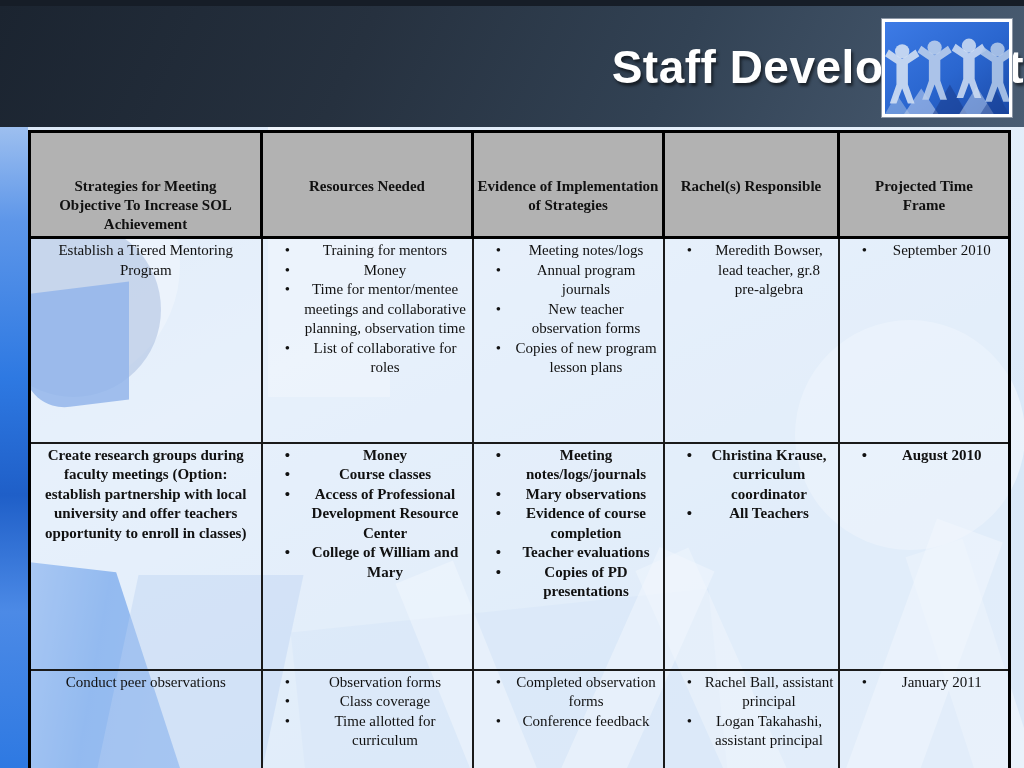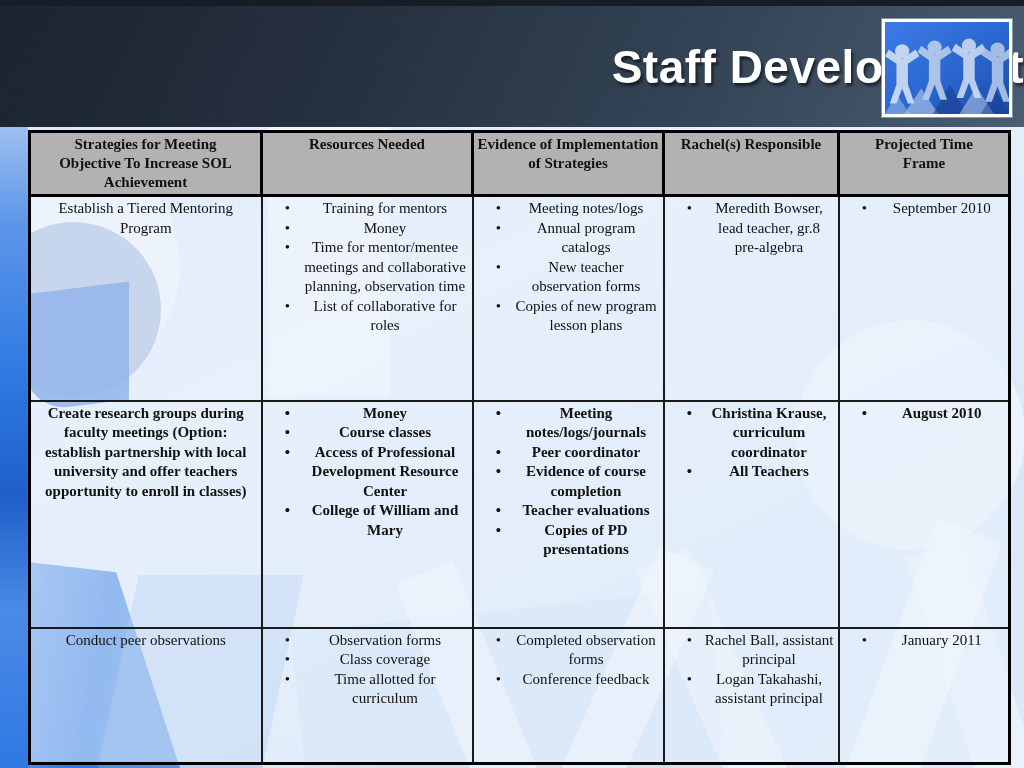--- a/index.html
+++ b/index.html
@@ -51,21 +51,21 @@
   table.grid{
     position:absolute;left:28px;top:130px;width:980px;height:632px;z-index:1;
     border-collapse:collapse;table-layout:fixed;
     border:3px solid #000;
   }
   table.grid th{
     border:3px solid #000;background:#b2b2b2;
     font-size:15px;font-weight:bold;text-align:center;vertical-align:top;
     padding:2px 3px;line-height:19px;
   }
-  table.grid th span{display:inline-block;}
+  table.grid th span{display:inline-block;margin-top:42px;}
   .hdr-w1 span{max-width:200px;}
   .hdr-w5 span{max-width:125px;}
   table.grid td{
     border:2px solid #1a1a1a;vertical-align:top;overflow:hidden;
     background:rgba(231,241,252,.55);
     font-size:15px;line-height:19.5px;padding:2px 4px;text-align:center;
   }
   td.strategy{padding:3px 7px;}
   td ul{margin:0;padding:0;list-style:none;}
   td li{display:grid;grid-template-columns:36px 1fr;}
@@ -152,21 +152,21 @@
             <ul>
           <li>Training for mentors</li>
           <li>Money</li>
           <li>Time for mentor/mentee meetings and collaborative planning, observation time</li>
           <li>List of collaborative for roles</li>
         </ul>
           </td>
         <td>
             <ul>
           <li>Meeting notes/logs</li>
-          <li>Annual program catalogs</li>
+          <li>Annual program journals</li>
           <li>New teacher observation forms</li>
           <li>Copies of new program lesson plans</li>
         </ul>
           </td>
         <td>
             <ul>
           <li>Meredith Bowser, lead teacher, gr.8 pre-algebra</li>
         </ul>
           </td>
         <td>
@@ -184,21 +184,21 @@
             <ul>
           <li>Money</li>
           <li>Course classes</li>
           <li>Access of Professional Development Resource Center</li>
           <li>College of William and Mary</li>
         </ul>
           </td>
         <td>
             <ul>
           <li>Meeting notes/logs/journals</li>
-          <li>Peer coordinator</li>
+          <li>Mary observations</li>
           <li>Evidence of course completion</li>
           <li>Teacher evaluations</li>
           <li>Copies of PD presentations</li>
         </ul>
           </td>
         <td>
             <ul>
           <li>Christina Krause, curriculum coordinator</li>
           <li>All Teachers</li>
         </ul>

